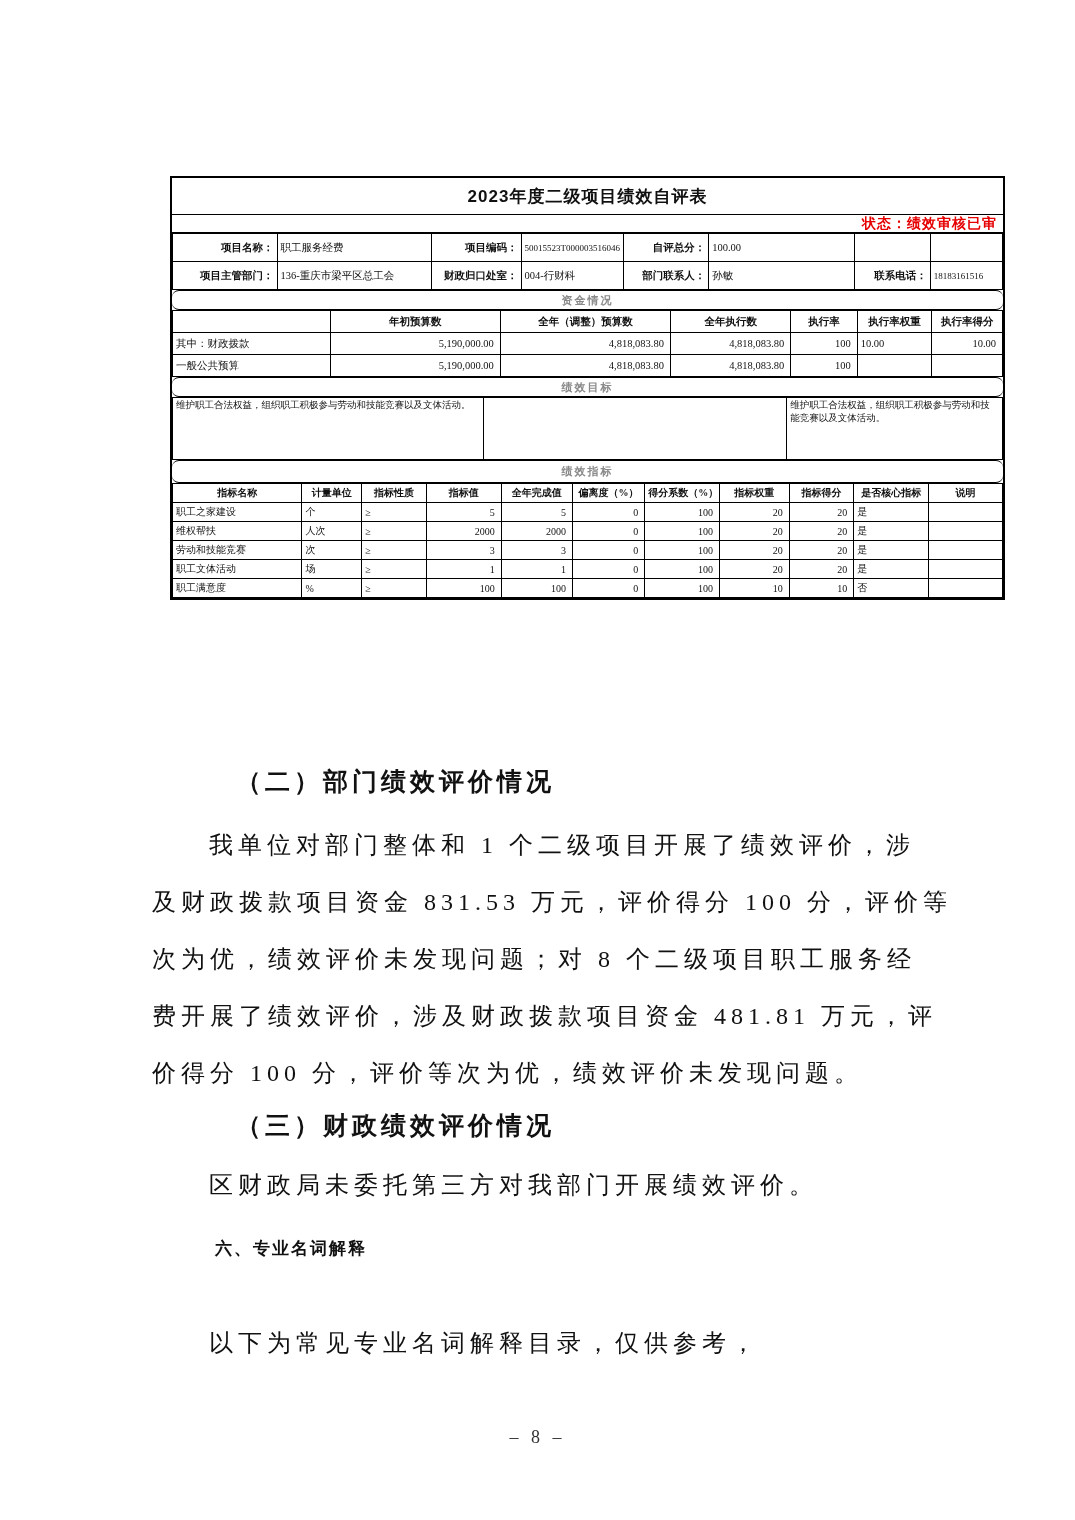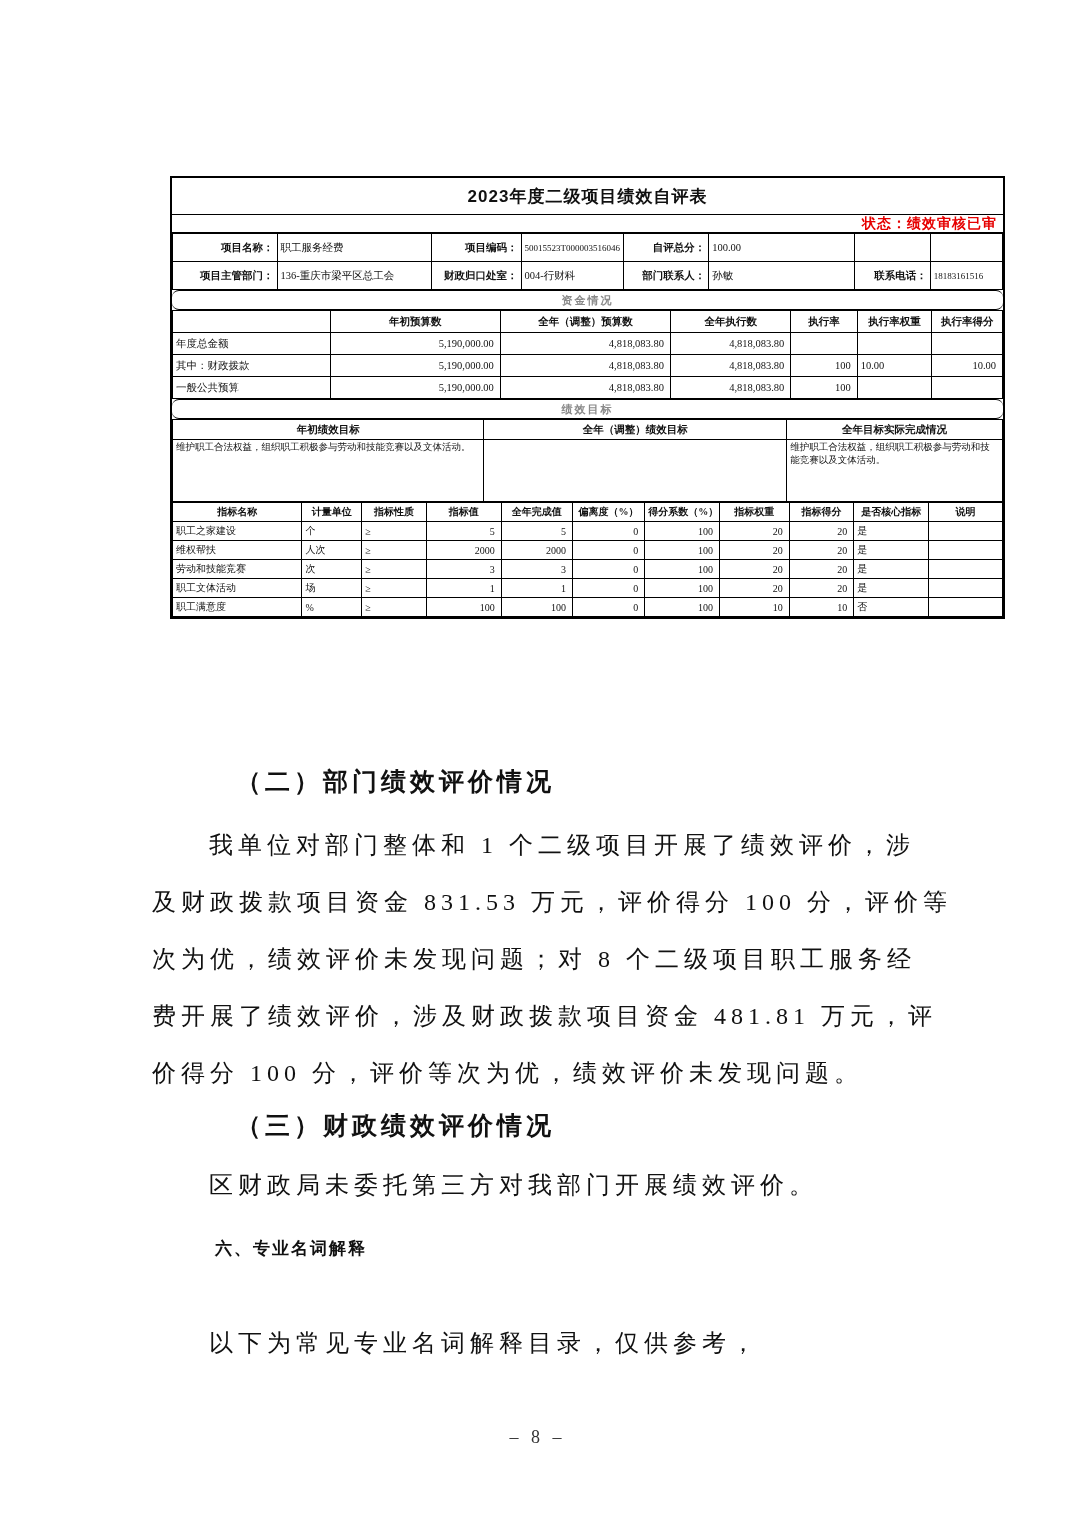--- a/index.html
+++ b/index.html
@@ -94,29 +94,20 @@
           <tr>
         <td class="hdr"></td>
         <td class="hdr">年初预算数</td>
         <td class="hdr">全年（调整）预算数</td>
         <td class="hdr">全年执行数</td>
         <td class="hdr">执行率</td>
         <td class="hdr">执行率权重</td>
         <td class="hdr">执行率得分</td>
       </tr>
       <tr>
-        <td>年度总金额</td>
-        <td class="num">5,190,000.00</td>
-        <td class="num">4,818,083.80</td>
-        <td class="num">4,818,083.80</td>
-        <td class="num"></td>
-        <td></td>
-        <td class="num"></td>
-      </tr>
-      <tr>
         <td>其中：财政拨款</td>
         <td class="num">5,190,000.00</td>
         <td class="num">4,818,083.80</td>
         <td class="num">4,818,083.80</td>
         <td class="num">100</td>
         <td>10.00</td>
         <td class="num">10.00</td>
       </tr>
       <tr>
         <td>一般公共预算</td>
@@ -131,33 +122,29 @@
       </table>
 
     <div class="secTitle">绩效目标</div>
     <table class="tgt">
       <colgroup>
           <col style="width:37.5%">
           <col style="width:36.5%">
           <col style="width:26%">
         </colgroup>
       <tbody>
-          <tr>
-        <td class="hdr" style="height:20px">年初绩效目标</td>
-        <td class="hdr" style="height:20px">全年（调整）绩效目标</td>
-        <td class="hdr" style="height:20px">全年目标实际完成情况</td>
-      </tr>
       <tr>
         <td class="body-cell">维护职工合法权益，组织职工积极参与劳动和技能竞赛以及文体活动。</td>
         <td class="body-cell"></td>
         <td class="body-cell">维护职工合法权益，组织职工积极参与劳动和技能竞赛以及文体活动。</td>
       </tr>
     </tbody>
       </table>
 
+    <div class="secTitle" style="height:21px">绩效指标</div>
     <table class="ind">
       <colgroup>
         <col style="width:15.6%">
           <col style="width:7.2%">
           <col style="width:7.8%">
           <col style="width:9%">
         <col style="width:8.6%">
           <col style="width:8.7%">
           <col style="width:9%">
           <col style="width:8.4%">

